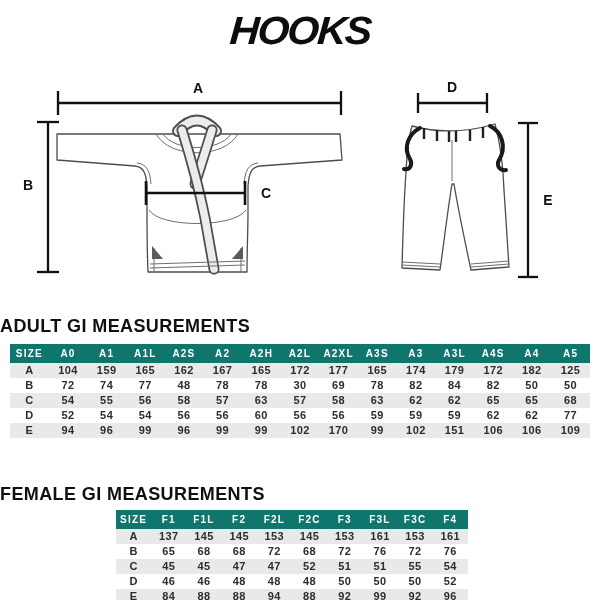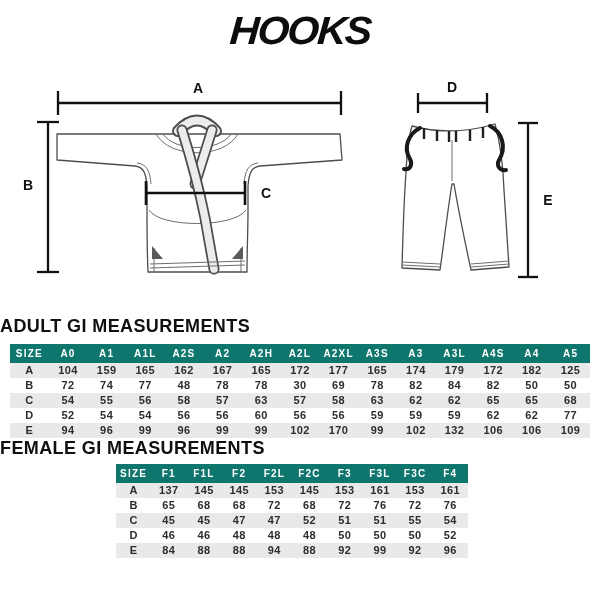--- a/index.html
+++ b/index.html
@@ -14,21 +14,21 @@
     font-size:41px;font-weight:bold;font-style:italic;
     letter-spacing:-2px;color:#0d0d0d;
     transform:skewX(-4deg) scaleY(0.96);
   }
   .diagrams{height:240px;}
   .section-title{
     font-size:18px;font-weight:bold;
     letter-spacing:.4px;color:#101010;margin:0;
   }
   .adult-title{margin-top:16px;height:18px;}
-  .female-title{height:18px;}
+  .female-title{margin-top:46px;height:18px;}
   table{border-collapse:collapse;table-layout:fixed;}
   .adult-table{width:580px;margin:10px 0 0 10px;}
   .female-table{width:352px;margin:8px 0 0 116px;}
   th,td{
     text-align:center;padding:2px 0;font-weight:bold;
     font-size:11px;line-height:11px;color:#2d2d2d;letter-spacing:.4px;
   }
   thead th{
     background:#0f766e;color:#ffffff;font-size:10px;
     letter-spacing:1.2px;padding:4px 0;
@@ -247,21 +247,21 @@
         <td>94</td>
         <td>96</td>
         <td>99</td>
         <td>96</td>
         <td>99</td>
         <td>99</td>
         <td>102</td>
         <td>170</td>
         <td>99</td>
         <td>102</td>
-        <td>132</td>
+        <td>151</td>
         <td>106</td>
         <td>106</td>
         <td>109</td>
       </tr>
     </tbody>
   </table>
 
 <h2 class="section-title female-title">FEMALE GI MEASUREMENTS</h2>
 <table class="female-table">
     <thead>

